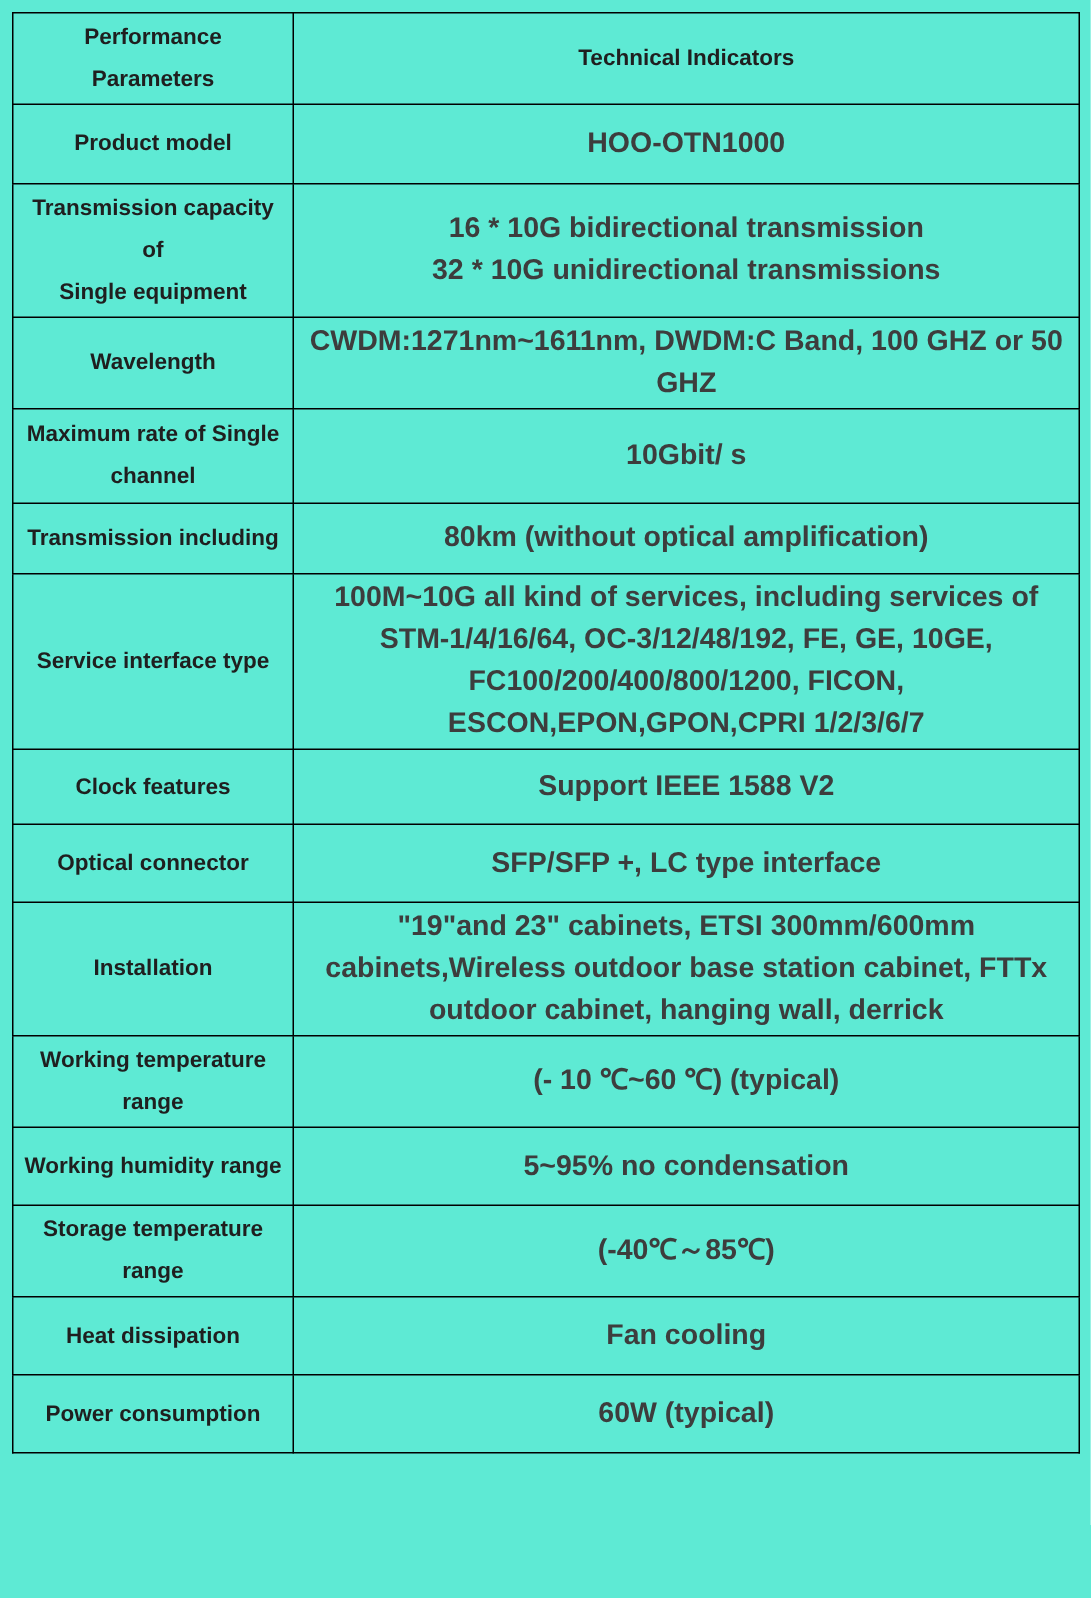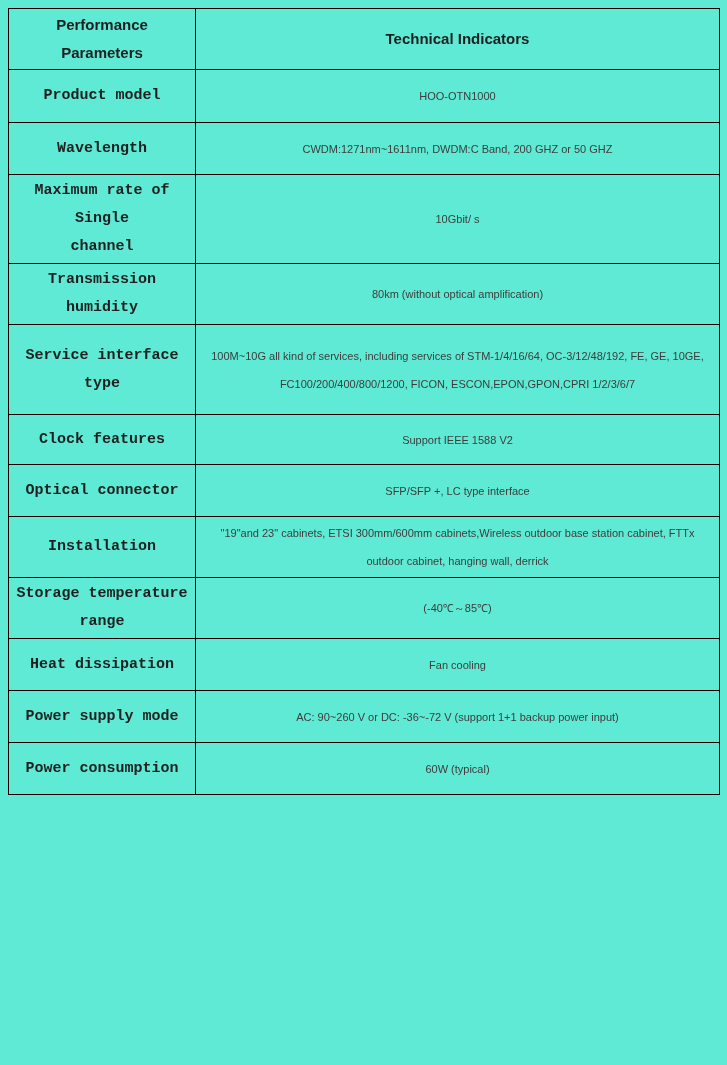--- a/index.html
+++ b/index.html
@@ -35,25 +35,24 @@
   }
   table.spec th {
     font-size: 15px;
     font-weight: bold;
     color: #1f1f1f;
   }
   td.param {
     font-size: 15px;
     font-weight: bold;
     color: #1f1f1f;
-    font-family: Liberation Mono, monospace;
   }
   td.value {
-    font-size: 11px;
-    font-weight: normal;
+    font-size: 19px;
+    font-weight: bold;
     color: #3d3d3d;
   }
 </style>
 </head>
 <body>
 
 <div class="page">
   <table class="spec">
     <colgroup>
       <col class="c-param">
@@ -61,61 +60,72 @@
     </colgroup>
     <tbody>
       <tr style="height:45px">
         <th>Performance Parameters</th>
         <th>Technical Indicators</th>
       </tr>
       <tr style="height:53px">
         <td class="param">Product model</td>
         <td class="value">HOO-OTN1000</td>
       </tr>
+      <tr style="height:63px">
+        <td class="param">Transmission capacity of
+Single equipment</td>
+        <td class="value">16 * 10G bidirectional transmission
+32 * 10G unidirectional transmissions</td>
+      </tr>
       <tr style="height:52px">
         <td class="param">Wavelength</td>
-        <td class="value">CWDM:1271nm~1611nm, DWDM:C Band, 200 GHZ or 50 GHZ</td>
+        <td class="value">CWDM:1271nm~1611nm, DWDM:C Band, 100 GHZ or 50 GHZ</td>
       </tr>
       <tr style="height:63px">
         <td class="param">Maximum rate of Single
 channel</td>
         <td class="value">10Gbit/ s</td>
       </tr>
       <tr style="height:47px">
-        <td class="param">Transmission humidity</td>
+        <td class="param">Transmission including</td>
         <td class="value">80km (without optical amplification)</td>
       </tr>
       <tr style="height:90px">
         <td class="param">Service interface type</td>
         <td class="value">100M~10G all kind of services, including services of STM-1/4/16/64, OC-3/12/48/192, FE, GE, 10GE, FC100/200/400/800/1200, FICON, ESCON,EPON,GPON,CPRI 1/2/3/6/7</td>
       </tr>
       <tr style="height:50px">
         <td class="param">Clock features</td>
         <td class="value">Support IEEE 1588 V2</td>
       </tr>
       <tr style="height:52px">
         <td class="param">Optical connector</td>
         <td class="value">SFP/SFP +, LC type interface</td>
       </tr>
       <tr style="height:60px">
         <td class="param">Installation</td>
         <td class="value">"19"and 23" cabinets, ETSI 300mm/600mm cabinets,Wireless outdoor base station cabinet, FTTx outdoor cabinet, hanging wall, derrick</td>
       </tr>
+      <tr style="height:59px">
+        <td class="param">Working temperature
+range</td>
+        <td class="value">(- 10 ℃~60 ℃) (typical)</td>
+      </tr>
+      <tr style="height:52px">
+        <td class="param">Working humidity range</td>
+        <td class="value">5~95% no condensation</td>
+      </tr>
       <tr style="height:60px">
         <td class="param">Storage temperature
 range</td>
         <td class="value">(-40℃～85℃)</td>
       </tr>
       <tr style="height:52px">
         <td class="param">Heat dissipation</td>
         <td class="value">Fan cooling</td>
       </tr>
       <tr style="height:52px">
-        <td class="param">Power supply mode</td>
-        <td class="value">AC: 90~260 V or DC: -36~-72 V (support 1+1 backup power input)</td>
-      </tr>
-      <tr style="height:52px">
         <td class="param">Power consumption</td>
         <td class="value">60W (typical)</td>
       </tr>
     </tbody>
   </table>
 </div>
 
 </body></html>

